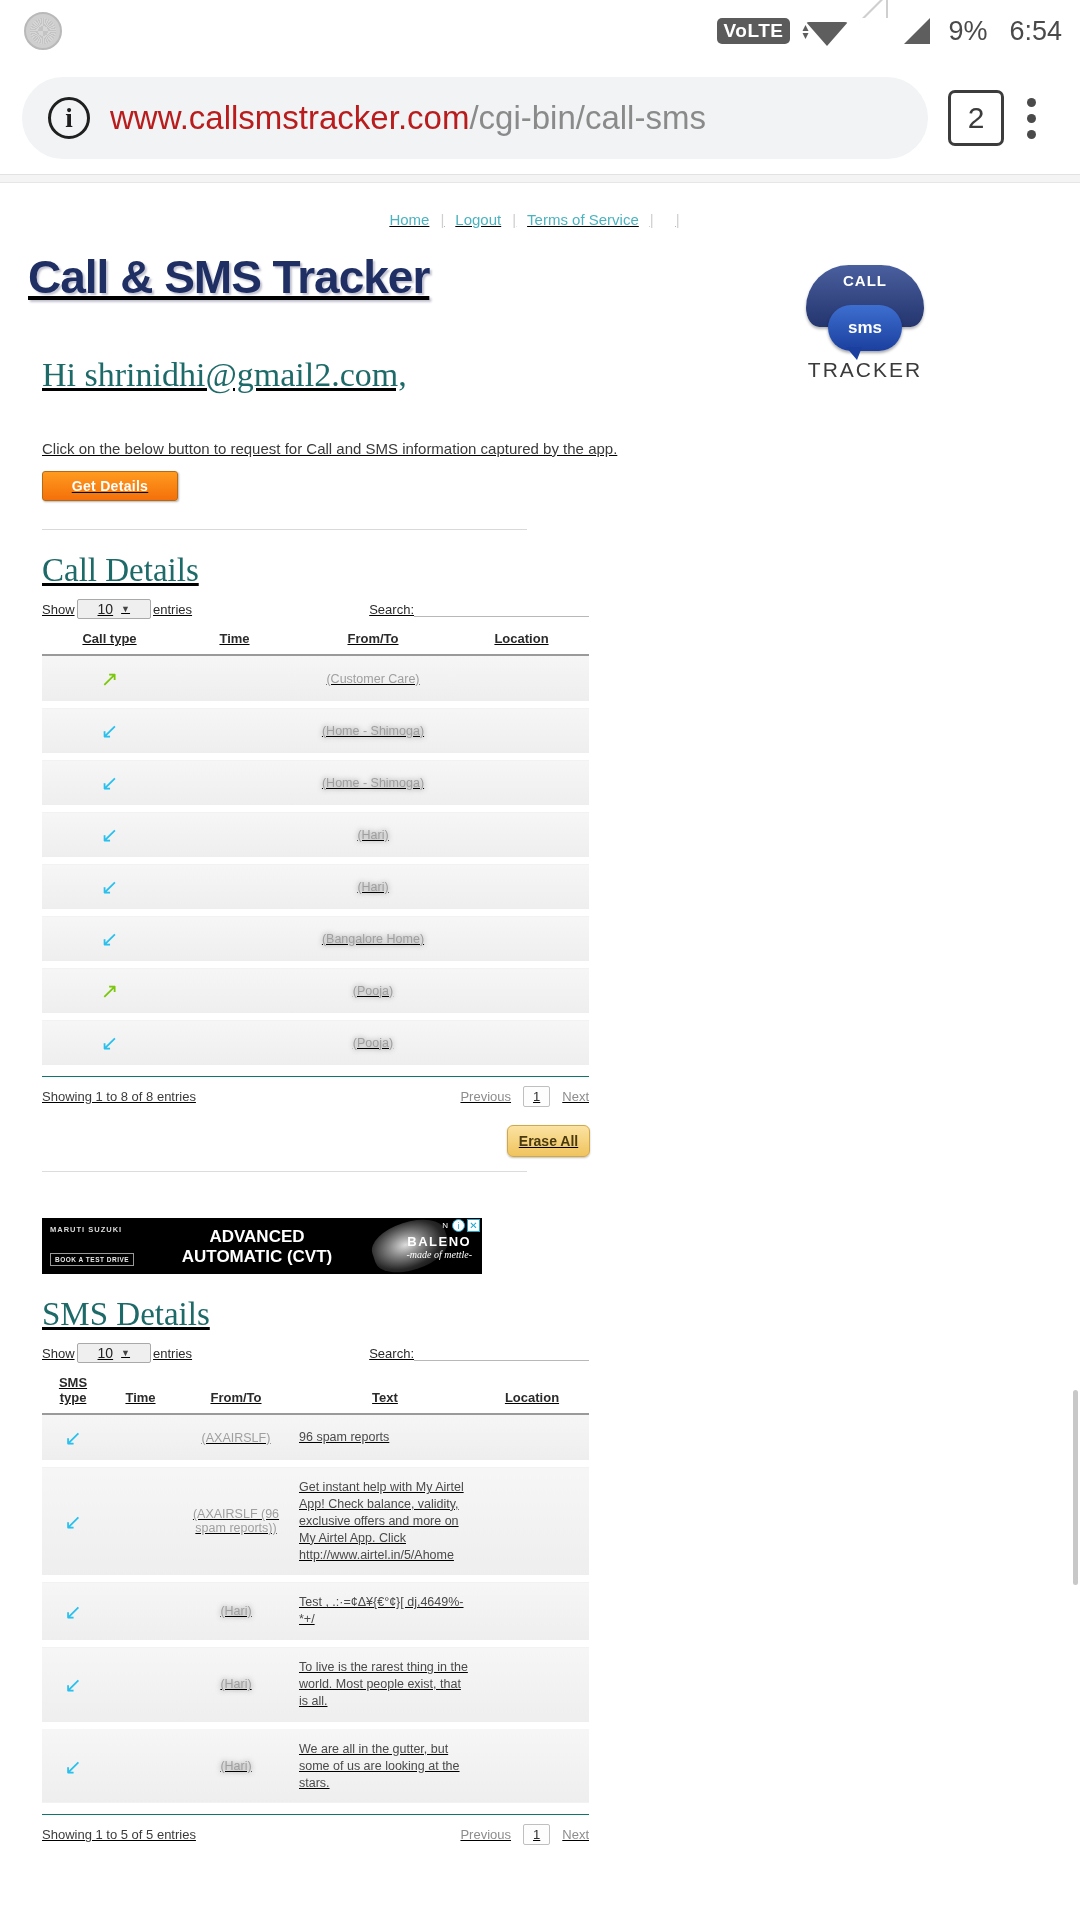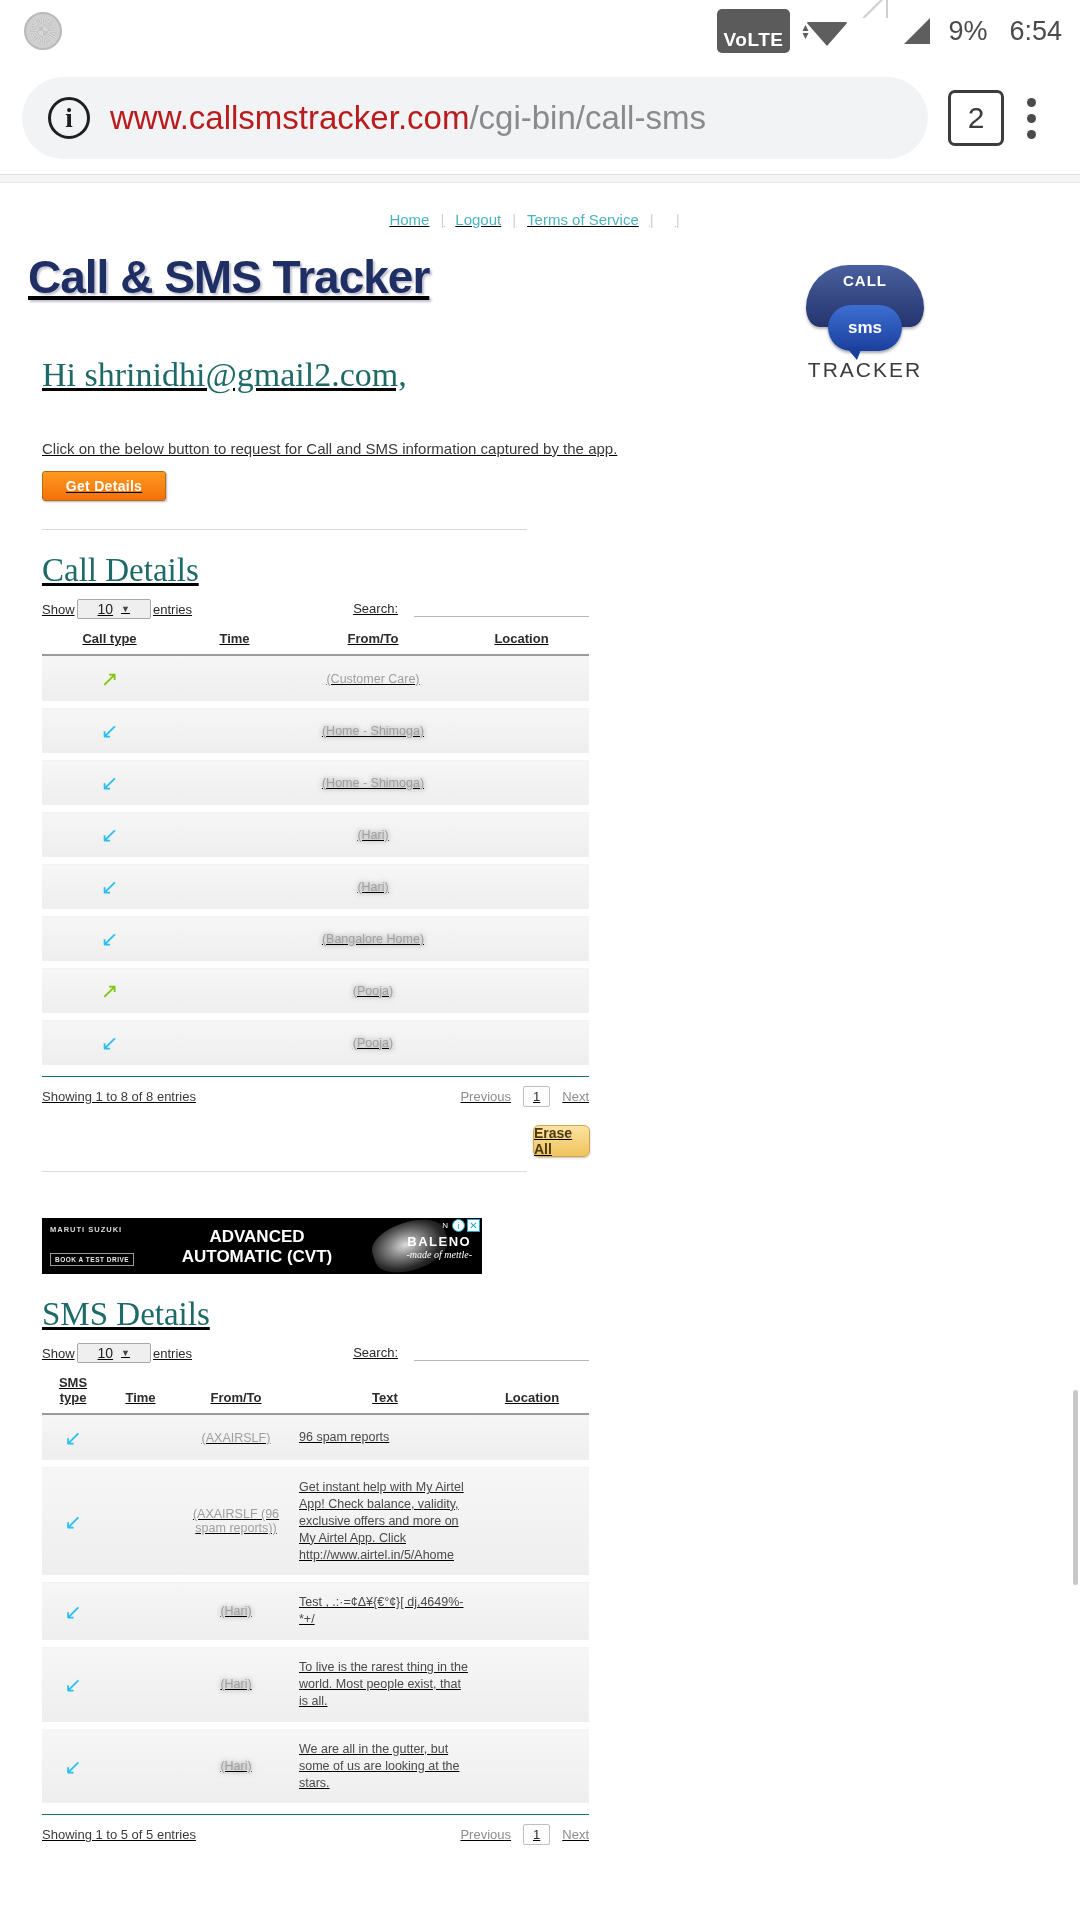--- a/index.html
+++ b/index.html
@@ -28,21 +28,21 @@
     border:2px solid #b9b9b9;
     position:relative;
   }
   .circle-icon::after{
     content:"";position:absolute;inset:4px;border-radius:50%;
     background:repeating-conic-gradient(#c4c4c4 0 6deg,#d6d6d6 6deg 12deg);
   }
   .volte{
     background:#5b5b5b;color:#fff;border-radius:5px;
     font-size:19px;font-weight:bold;letter-spacing:.5px;
-    padding:21px 7px 4px 7px;line-height:1;
+    padding:3px 7px 4px 7px;line-height:1;
     display:flex;align-items:center;
   }
   .wifi-wrap{position:relative;width:40px;height:34px;}
   .wifi{
     width:0;height:0;margin-top:8px;
     border-left:21px solid transparent;border-right:21px solid transparent;
     border-top:24px solid #5e5e5e;
     border-radius:3px;
   }
   .wifi-arrows{position:absolute;left:-4px;top:9px;color:#5e5e5e;font-size:12px;line-height:8px;}
@@ -178,21 +178,21 @@
     font-family:"Liberation Serif",serif;
   }
 
   .hint{
     margin:46px 0 0 42px;
     font-size:15px; color:#3b3b3b;
   }
 
   .getbtn{
     margin:14px 0 0 42px;
-    width:124px;height:30px;
+    width:136px;height:30px;
     background:linear-gradient(#ff9a1f,#f4700a);
     border:1px solid #b56a18;
     border-radius:3px;
     color:#fff;font-size:14px;font-weight:bold;
     display:flex;align-items:center;justify-content:center;
     box-shadow:1px 1px 2px rgba(0,0,0,.3);
     letter-spacing:.3px;
   }
 
   .hr{
@@ -211,21 +211,21 @@
     width:580px;
   }
   .dt-length{ display:flex; align-items:center; gap:2px; }
   .sel{
     display:inline-flex;align-items:center;gap:8px;
     border:1px solid #a9a9a9;background:#efefef;
     padding:1px 20px;font-size:14px;color:#222;
     border-radius:2px;
   }
   .sel .caret{ font-size:9px; color:#444; }
-  .dt-filter{ margin-left:auto; display:flex; gap:16px; padding-right:33px;}
+  .dt-filter{ margin-left:auto; display:flex; align-items:center; gap:0; padding-right:33px;}
   .searchbox{
     width:175px;height:16px;
     border:none;border-bottom:1px solid #b8b8b8;
     background:#fff;
   }
 
   table.dt{ border-collapse:collapse; width:547px; margin-top:8px; table-layout:fixed; }
   table.dt th{
     font-size:13px; color:#2b2b2b; font-weight:bold;
     padding:4px 4px 8px 4px; text-align:center; vertical-align:bottom;
@@ -254,21 +254,21 @@
   .dt-paginate{ margin-left:auto; display:flex; align-items:center; gap:12px; }
   .pg{ color:#8d8d8d; font-size:13px;}
   .pg.num{
     color:#2b2b2b; border:1px solid #bfbfbf; background:#fdfdfd;
     padding:2px 9px; border-radius:2px;
   }
 
   .eraserow{ width:580px; margin:18px 0 0 42px; display:flex; }
   .erasebtn{
     margin-left:auto; margin-right:32px;
-    width:57px;height:32px;border-radius:6px;
+    width:83px;height:32px;border-radius:6px;
     background:linear-gradient(#fbe3a2,#f0c35d);
     border:1px solid #cfa849;
     color:#4a3a10;font-size:14px;font-weight:bold;
     display:flex;align-items:center;justify-content:center;
     box-shadow:0 1px 2px rgba(0,0,0,.25);
   }
   .hr2{ margin:14px 0 0 42px; width:485px; height:1px; background:#dcdcdc; }
 
   
   .ad{

